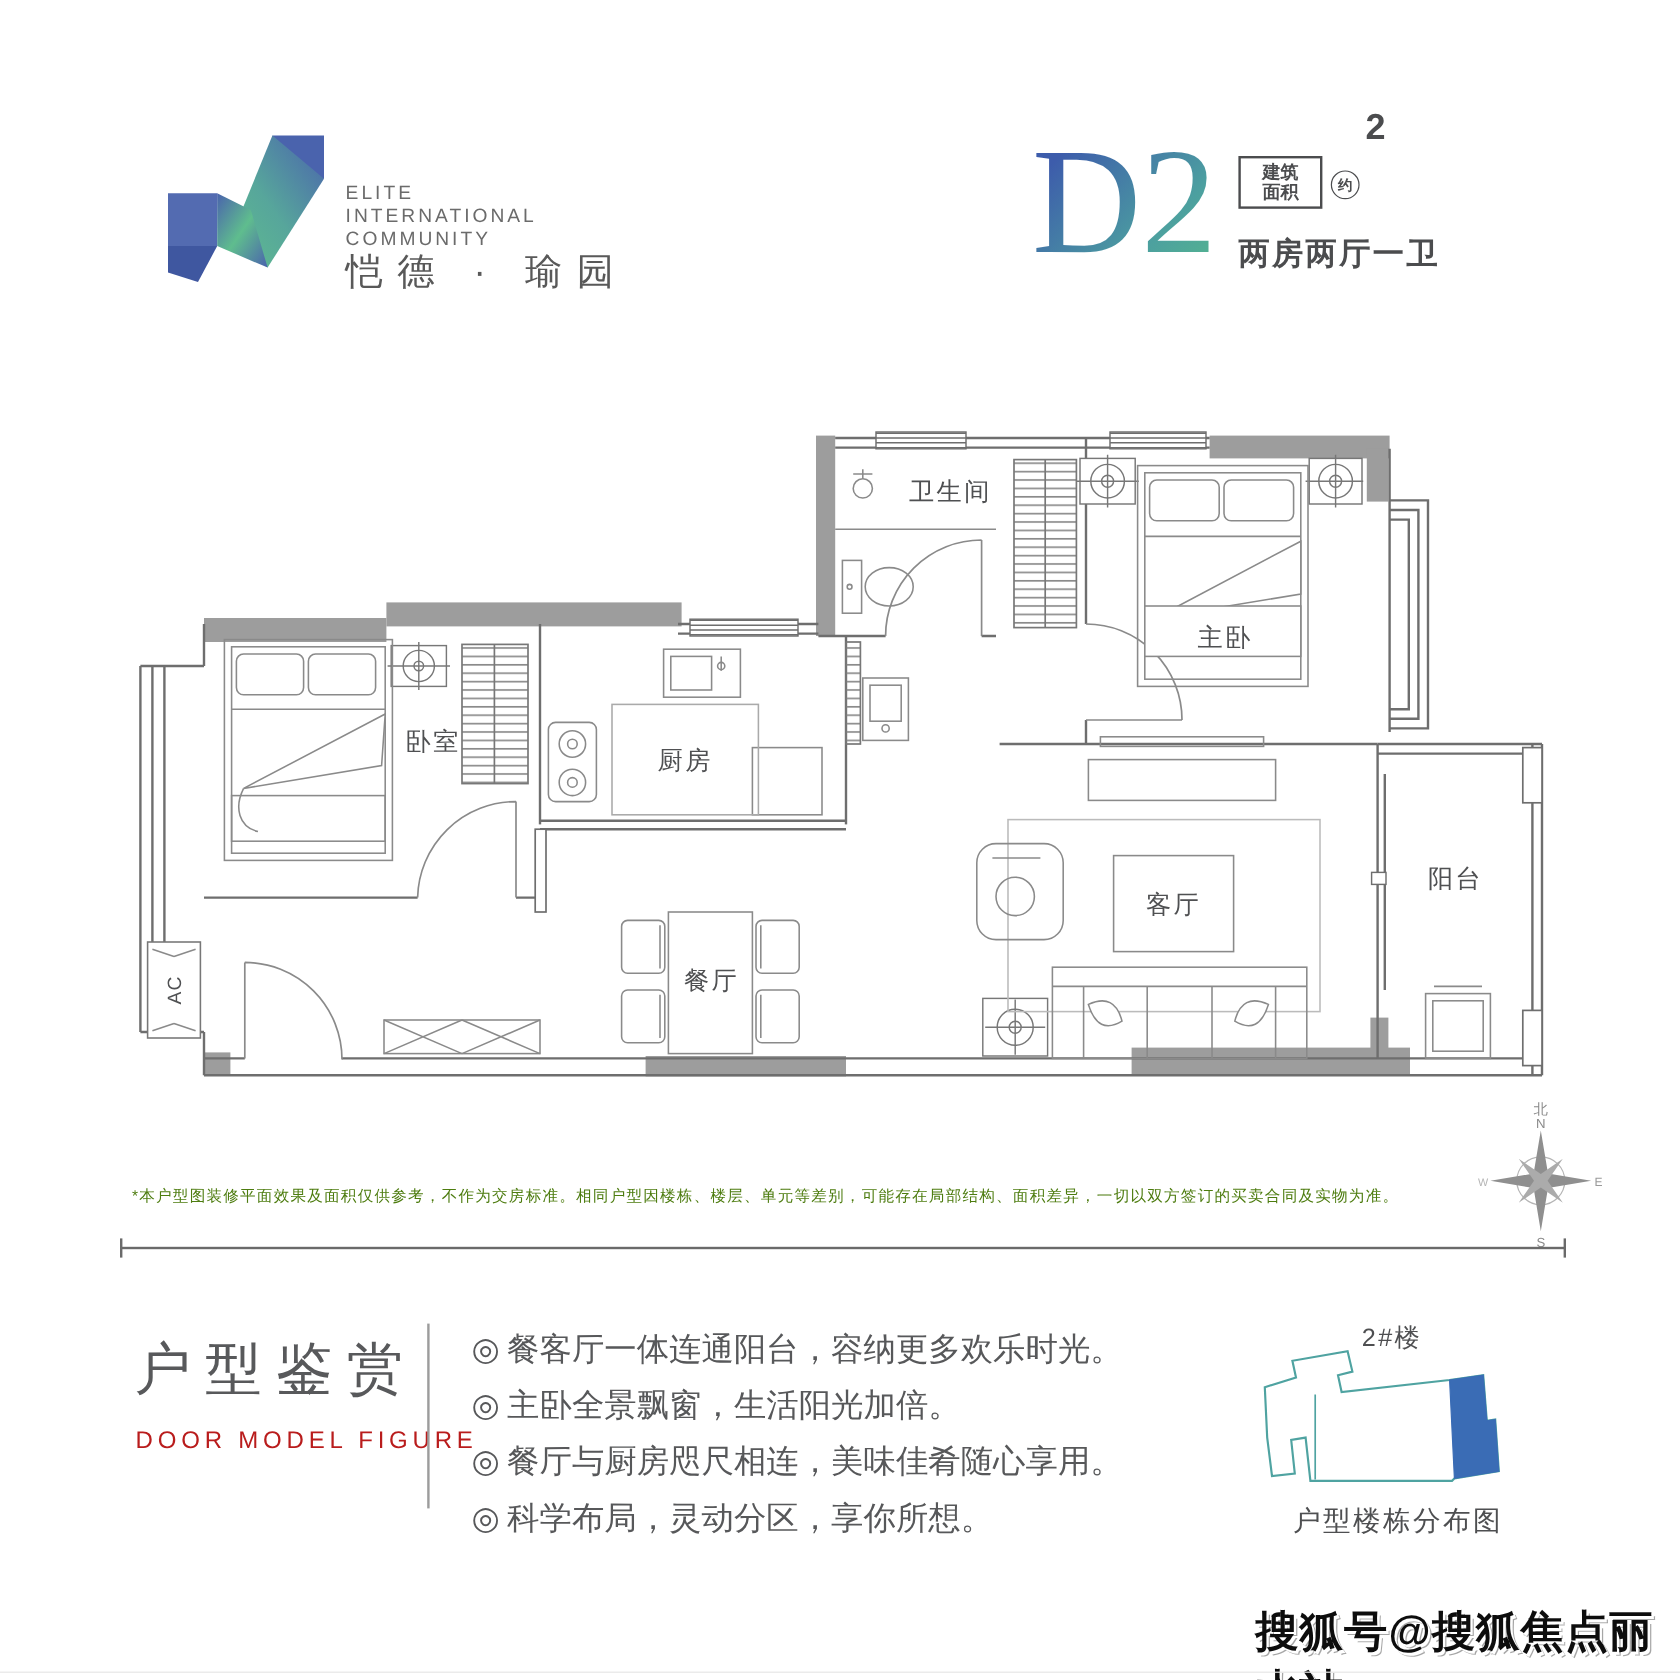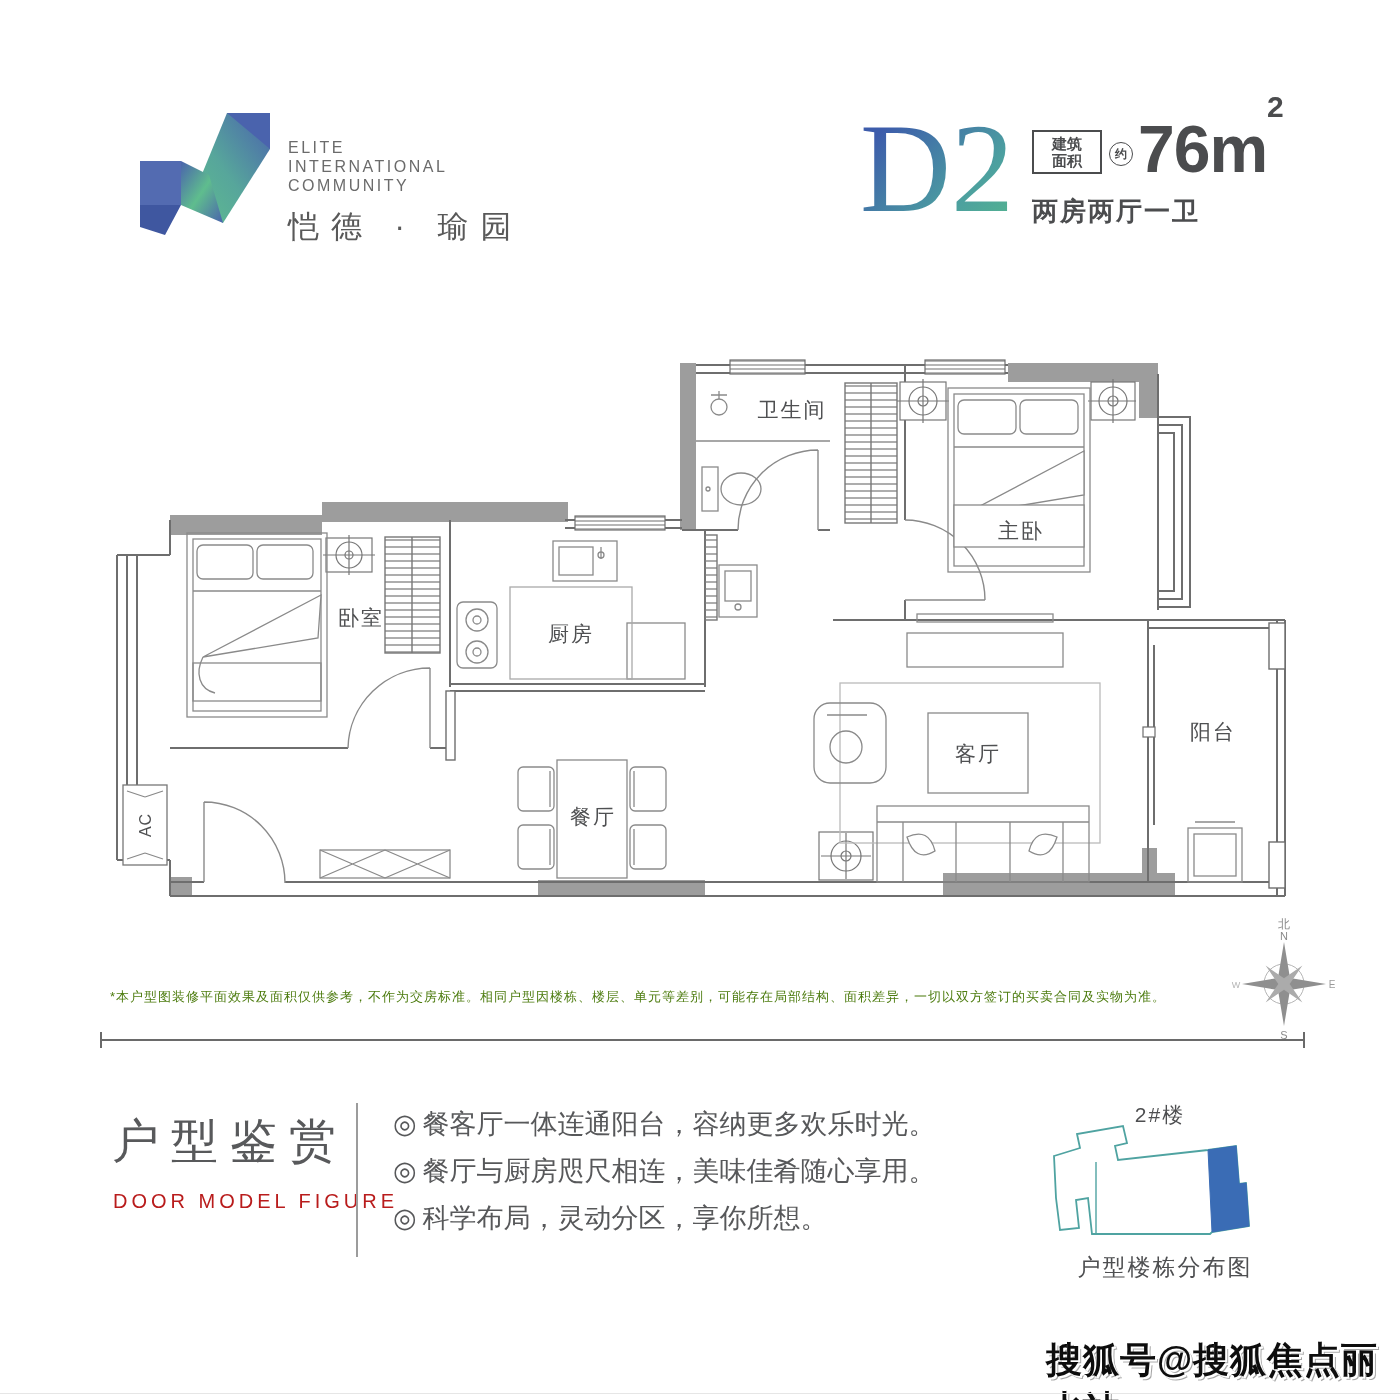--- a/index.html
+++ b/index.html
@@ -4,21 +4,21 @@
 <style>
   html,body{margin:0;padding:0;}
   body{
     width:1400px;height:1400px;position:relative;background:#ffffff;
     font-family:"Liberation Sans","DejaVu Sans",sans-serif;
     color:#4b4c4e;overflow:hidden;
   }
   .abs{position:absolute;}
 
   
-  .logo-text{left:288px;top:138px;font-size:16px;letter-spacing:2.5px;
+  .logo-text{left:288px;top:152px;font-size:16px;letter-spacing:2.5px;
     line-height:19px;color:#6b6b6b;font-weight:500;}
   .logo-cn{left:288px;top:206px;font-size:31px;letter-spacing:12px;color:#595959;}
   .d2{
     left:860px;top:104px;width:170px;height:150px;
     font-family:"Liberation Serif","DejaVu Serif",serif;
     font-weight:400;font-size:126px;line-height:130px;
     background:linear-gradient(135deg,#3d5cab 15%,#4c9fa0 60%,#55b88c 90%);
     -webkit-background-clip:text;background-clip:text;color:transparent;
   }
   .unit-info{left:1032px;top:116px;}
@@ -93,21 +93,20 @@
 <div class="abs logo-cn">恺德 · 瑜园</div>
 
 <div class="abs d2">D2</div>
 <div class="abs unit-info">
   <div class="row1">
     <div class="area-box">
       <div>建筑</div>
       <div>面积</div>
     </div>
     <div class="approx">约</div>
-    <div class="area-val">76m</div>
     <div class="area-sup">2</div>
   </div>
 </div>
 <div class="abs layout-txt">两房两厅一卫</div>
 
 <div class="abs" style="left:105px;top:355px">
 <svg width="1190" height="555" viewBox="0 0 1190 555">
   <defs>
     <pattern id="hat" width="8" height="7" patternUnits="userSpaceOnUse">
       <line x1="0" y1="3" x2="8" y2="3" stroke="#8a8a8a" stroke-width="1.4"></line>
@@ -345,20 +344,23 @@
 
 <div class="abs sec-title">户型鉴赏</div>
 <div class="abs sec-sub">DOOR MODEL FIGURE</div>
 <div class="abs v-div"></div>
 
 <div class="abs features">
   <div class="feat-row">
     <span class="feat-bullet">◎</span><span>餐客厅一体连通阳台，容纳更多欢乐时光。</span>
   </div>
   <div class="feat-row">
+    <span class="feat-bullet">◎</span><span>主卧全景飘窗，生活阳光加倍。</span>
+  </div>
+  <div class="feat-row">
     <span class="feat-bullet">◎</span><span>餐厅与厨房咫尺相连，美味佳肴随心享用。</span>
   </div>
   <div class="feat-row">
     <span class="feat-bullet">◎</span><span>科学布局，灵动分区，享你所想。</span>
   </div>
 </div>
 
 <div class="abs" style="left:1030px;top:1092px">
   <svg width="270" height="160" viewBox="0 0 270 160">
     <text x="130" y="30" text-anchor="middle" font-size="21" fill="#4e4f51" letter-spacing="2">2#楼</text>

